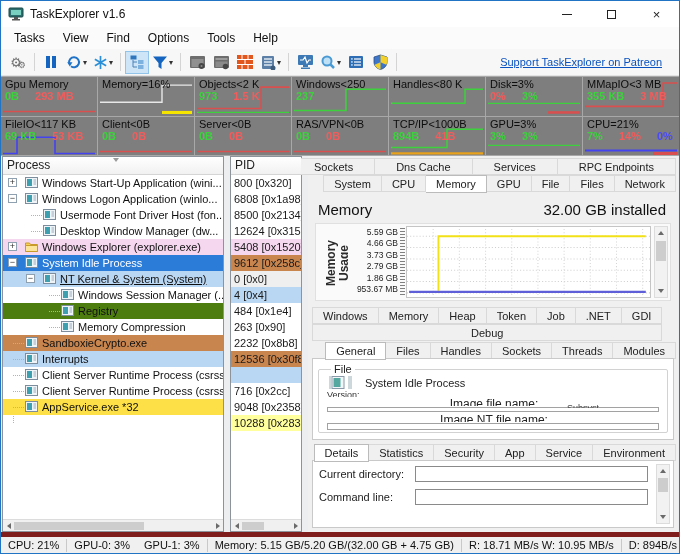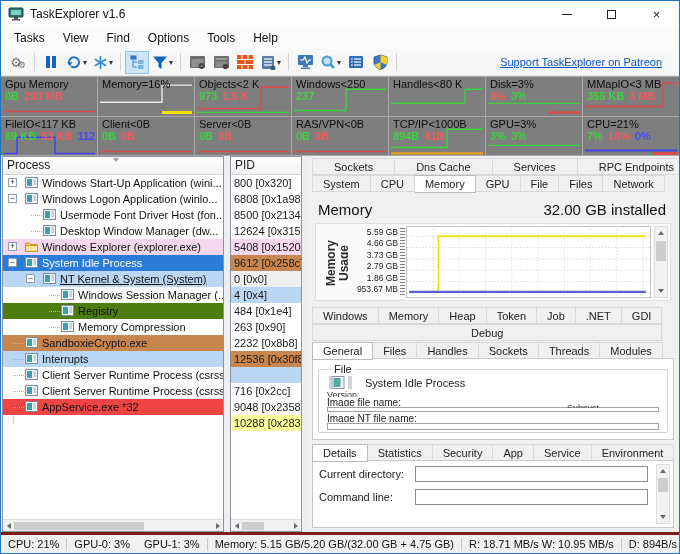--- a/index.html
+++ b/index.html
@@ -29,21 +29,21 @@
   .tsep { width:1px; height:18px; background:#d4d4d4; margin:0 4px; }
   .patreon { margin-left:auto; margin-right:12px; color:#0a52bf; font-size:11px; text-decoration:underline; }
   .gearglyph { font-size:13px; color:#737373; line-height:1; }
   .gearglyph2 { font-size:9px; color:#737373; margin-left:-4px; margin-top:7px; line-height:1; }
 
   
   .dashboard { height:80px; flex:0 0 auto; display:grid; grid-template-columns:repeat(7,1fr); grid-template-rows:1fr 1fr; gap:1px; background:#a8a8a8; border-top:1px solid #a8a8a8; border-bottom:1px solid #a8a8a8; }
   .dcell { position:relative; background:#7e7e7e; overflow:hidden; }
   .dcell svg.spark { position:absolute; left:0; top:0; width:100%; height:100%; }
   .dtitle { position:relative; z-index:2; font-size:11px; color:#0d0d0d; padding:1px 0 0 4px; white-space:nowrap; }
-  .dvals { position:relative; z-index:2; display:flex; gap:5px; padding-left:4px; font-size:11px; font-weight:bold; white-space:nowrap; }
+  .dvals { position:relative; z-index:2; display:flex; gap:16px; padding-left:4px; font-size:11px; font-weight:bold; white-space:nowrap; }
 
   
   .main { flex:1; display:flex; background:#eceef0; padding:0 1px; min-height:0; }
   .pane { display:flex; flex-direction:column; background:#fff; border:1px solid #8d939b; min-height:0; }
   .pane-tree { width:222px; }
   .pane-pid { width:72px; }
   .phead { height:18px; flex:0 0 auto; background:linear-gradient(#ffffff,#f1f1f1); border-bottom:1px solid #d5d5d5; font-size:12px; color:#222; padding:1px 0 0 4px; position:relative; }
   .sortmark { position:absolute; left:50%; top:1px; width:0; height:0; border-left:3px solid transparent; border-right:3px solid transparent; border-top:4px solid #9a9a9a; }
   .rows { flex:1; position:relative; overflow:hidden; background:#fff; }
   .trow { position:relative; height:16px; font-size:11px; white-space:nowrap; overflow:hidden; }
@@ -57,21 +57,21 @@
   .harrow { width:11px; height:100%; display:flex; align-items:center; justify-content:center; }
   .tri-l { width:0;height:0;border-top:3px solid transparent;border-bottom:3px solid transparent;border-right:4px solid #6a6a6a; }
   .tri-r { width:0;height:0;border-top:3px solid transparent;border-bottom:3px solid transparent;border-left:4px solid #6a6a6a; }
   .tri-u { width:0;height:0;border-left:3px solid transparent;border-right:3px solid transparent;border-bottom:4px solid #6a6a6a; }
   .tri-d { width:0;height:0;border-left:3px solid transparent;border-right:3px solid transparent;border-top:4px solid #6a6a6a; }
   .hthumb { height:8px; background:#cdcdcd; }
   .splitter { width:6px; background:#eceef0; }
 
   
   .rightpanel { flex:1; background:#f0f0f0; display:flex; flex-direction:column; padding:2px 2px 0 2px; min-width:0; }
-  .tabbar { display:flex; align-items:flex-end; padding-left:2px; flex:0 0 auto; }
+  .tabbar { display:flex; align-items:flex-end; padding-left:2px; flex:0 0 auto;justify-content:flex-end; }
   .tab { height:17px; line-height:16px; padding:0 10px; font-size:11px; color:#222; background:#f0f0f0; border:1px solid #d9d9d9; border-left:none; white-space:nowrap; }
   .tab:first-child { border-left:1px solid #d9d9d9; }
   .tab.wide { padding:0 21px; }
   .tab.sel { background:#fff; border-color:#bbb; height:18px; margin-bottom:-1px; position:relative; z-index:2; }
   .tab.debug { width:100%; text-align:center; }
   .tgroup { display:inline-block; align-self:flex-start; margin-left:2px; }
   .tgroup .tabbar { padding-left:0; }
 
   .mem-head { display:flex; align-items:baseline; padding:9px 10px 3px 8px; font-size:15px; color:#101010; }
   .mem-installed { margin-left:auto; }
@@ -87,34 +87,34 @@
   .varrow { height:12px; display:flex; align-items:center; justify-content:center; flex:0 0 auto; }
   .vtrack { flex:1; position:relative; }
   .vthumb { position:absolute; left:1px; right:1px; background:#cdcdcd; }
 
   .gcontent { background:#fff; border:1px solid #c9c9c9; margin:0 2px; margin-top:-1px; padding:4px 5px; height:82px; flex:0 0 auto; }
   fieldset.filebox { border:1px solid #d2d2d2; border-radius:2px; height:70px; padding:0 6px 0 8px; position:relative; }
   fieldset.filebox legend { font-size:11px; color:#222; padding:0 3px; margin-left:4px; }
   .ficonrow { display:flex; align-items:flex-start; gap:12px; height:15px; overflow:hidden; }
   .fname { font-size:11px; color:#222; padding-top:2px; }
   .flabel-sm { font-size:9px; color:#333; height:7px; overflow:hidden; }
-  .flabel { font-size:10px; color:#222; height:9px; overflow:hidden; }
+  .flabel { font-size:12px; color:#222; height:9px; overflow:hidden;text-align:center; }
   .fthin { height:5px; border:1px solid #a2a2a2; background:#fff; margin:1px 2px 1px 0; }
   .fthin2 { height:7px; border:1px solid #a2a2a2; background:#fff; margin:1px 2px 0 0; }
   .fclip { position:absolute; right:68px; top:28px; font-size:9px; color:#444; height:5px; overflow:hidden; }
 
   .dcontent { background:#fff; border:1px solid #c9c9c9; margin:0 2px 4px 2px; margin-top:-1px; flex:1; display:flex; min-height:0; }
   .dfields { flex:1; padding:5px 4px 0 6px; min-width:0; }
   .frow { display:flex; align-items:center; margin-bottom:7px; }
   .frow label { font-size:11px; color:#222; width:96px; flex:0 0 auto; }
   .frow input { flex:1; height:16px; border:1px solid #8a8a8a; background:#fff; font-size:11px; padding:0 3px; font-family:"Liberation Sans",sans-serif; }
   .dcontent .vscroll { margin:3px 3px 3px 4px; }
 
   
-  .statusbar { height:21px; flex:0 0 auto; background:#f0f0f0; border-top:3px solid #7f1d1d; display:flex; align-items:center; font-size:11px; color:#111; }
+  .statusbar { height:21px; flex:0 0 auto; background:#f0f0f0; border-top:5px solid #7f1d1d; display:flex; align-items:center; font-size:11px; color:#111; }
   .seg { padding:0 7px; white-space:nowrap; }
   .sdiv { width:1px; height:13px; background:#c9c9c9; flex:0 0 auto; }
   .grip { margin-left:auto; width:13px; height:13px; align-self:flex-end;
           background-image:radial-gradient(#b5b5b5 1px, transparent 1px); background-size:4px 4px; background-position:bottom right; }
 </style>
 </head>
 <body>
 
 <div class="window">
 
@@ -636,21 +636,21 @@
               <svg width="13" height="11" viewBox="0 0 13 11">
                 <rect x="0.5" y="0.5" width="12" height="10" fill="#eef4f8" stroke="#7d8d9d"></rect>
                 <rect x="2" y="2" width="5" height="7" fill="#3e9fae"></rect>
                 <line x1="8.5" y1="3" x2="11" y2="3" stroke="#99aabb"></line>
                 <line x1="8.5" y1="5" x2="11" y2="5" stroke="#99aabb"></line>
                 <line x1="8.5" y1="7" x2="11" y2="7" stroke="#99aabb"></line>
               </svg>
             </span>
             <span class="tlabel" style="left: 39px;">Client Server Runtime Process (csrss...</span>
           </div>
-          <div class="trow" style="background: #ef4444;">
+          <div class="trow" style="background: #fde047;">
             <span class="stub" style="left: 10px;"></span>
             <span class="ticn" style="left: 22px;">
               <svg width="13" height="11" viewBox="0 0 13 11">
                 <rect x="0.5" y="0.5" width="12" height="10" fill="#eef4f8" stroke="#7d8d9d"></rect>
                 <rect x="2" y="2" width="5" height="7" fill="#3e9fae"></rect>
                 <line x1="8.5" y1="3" x2="11" y2="3" stroke="#99aabb"></line>
                 <line x1="8.5" y1="5" x2="11" y2="5" stroke="#99aabb"></line>
                 <line x1="8.5" y1="7" x2="11" y2="7" stroke="#99aabb"></line>
               </svg>
             </span>

